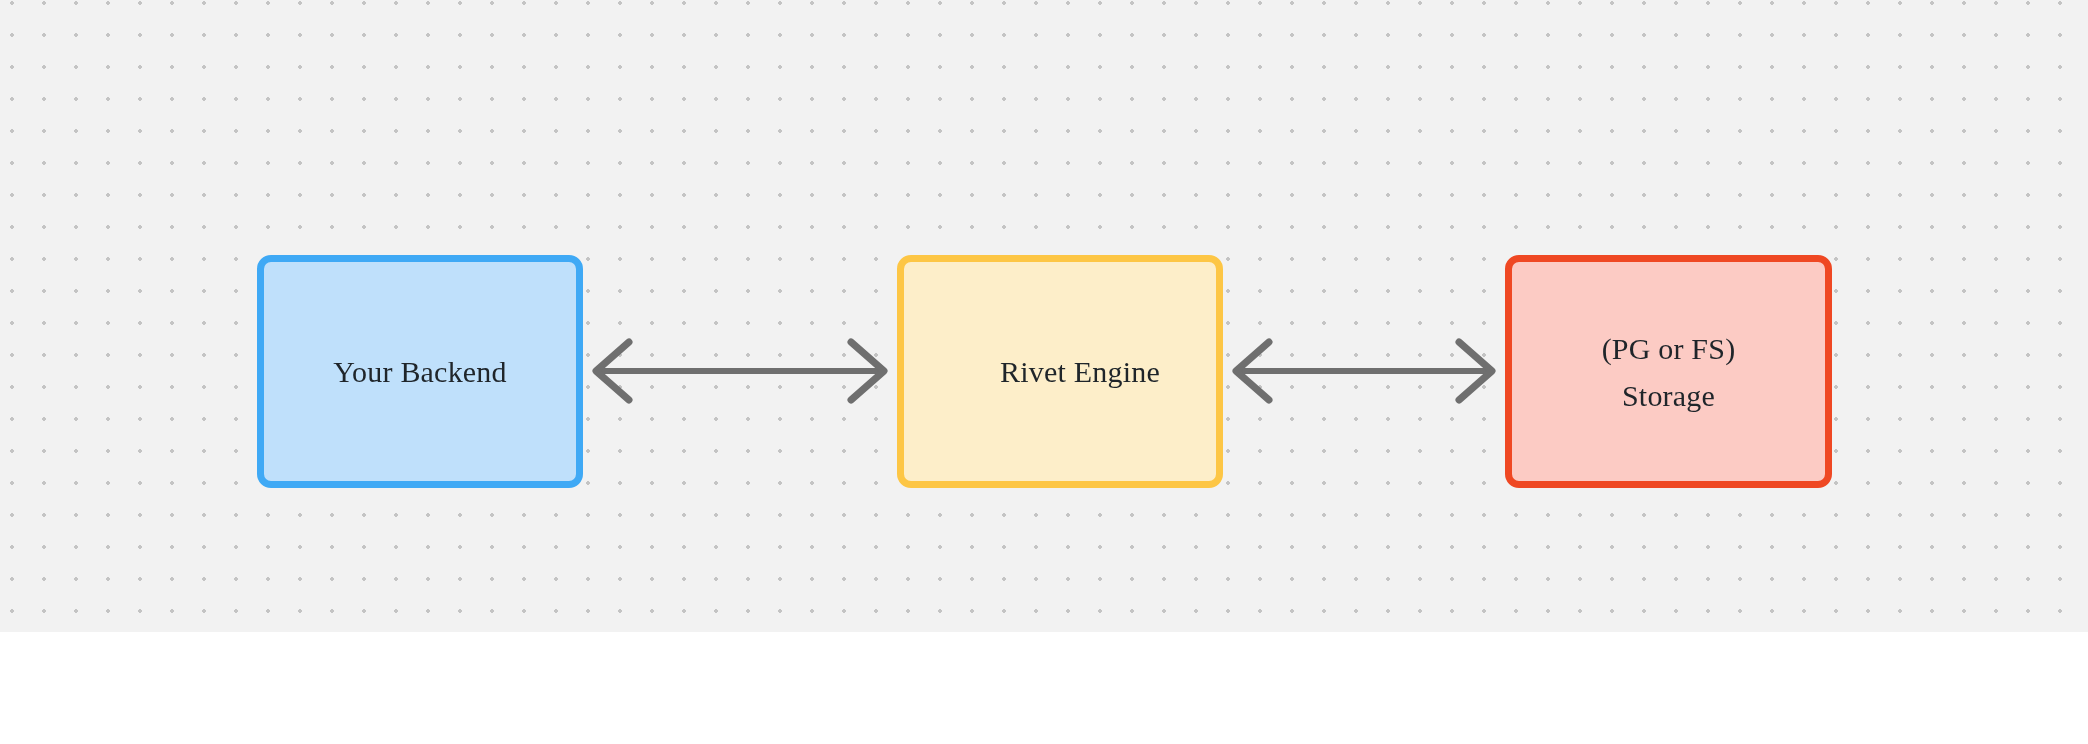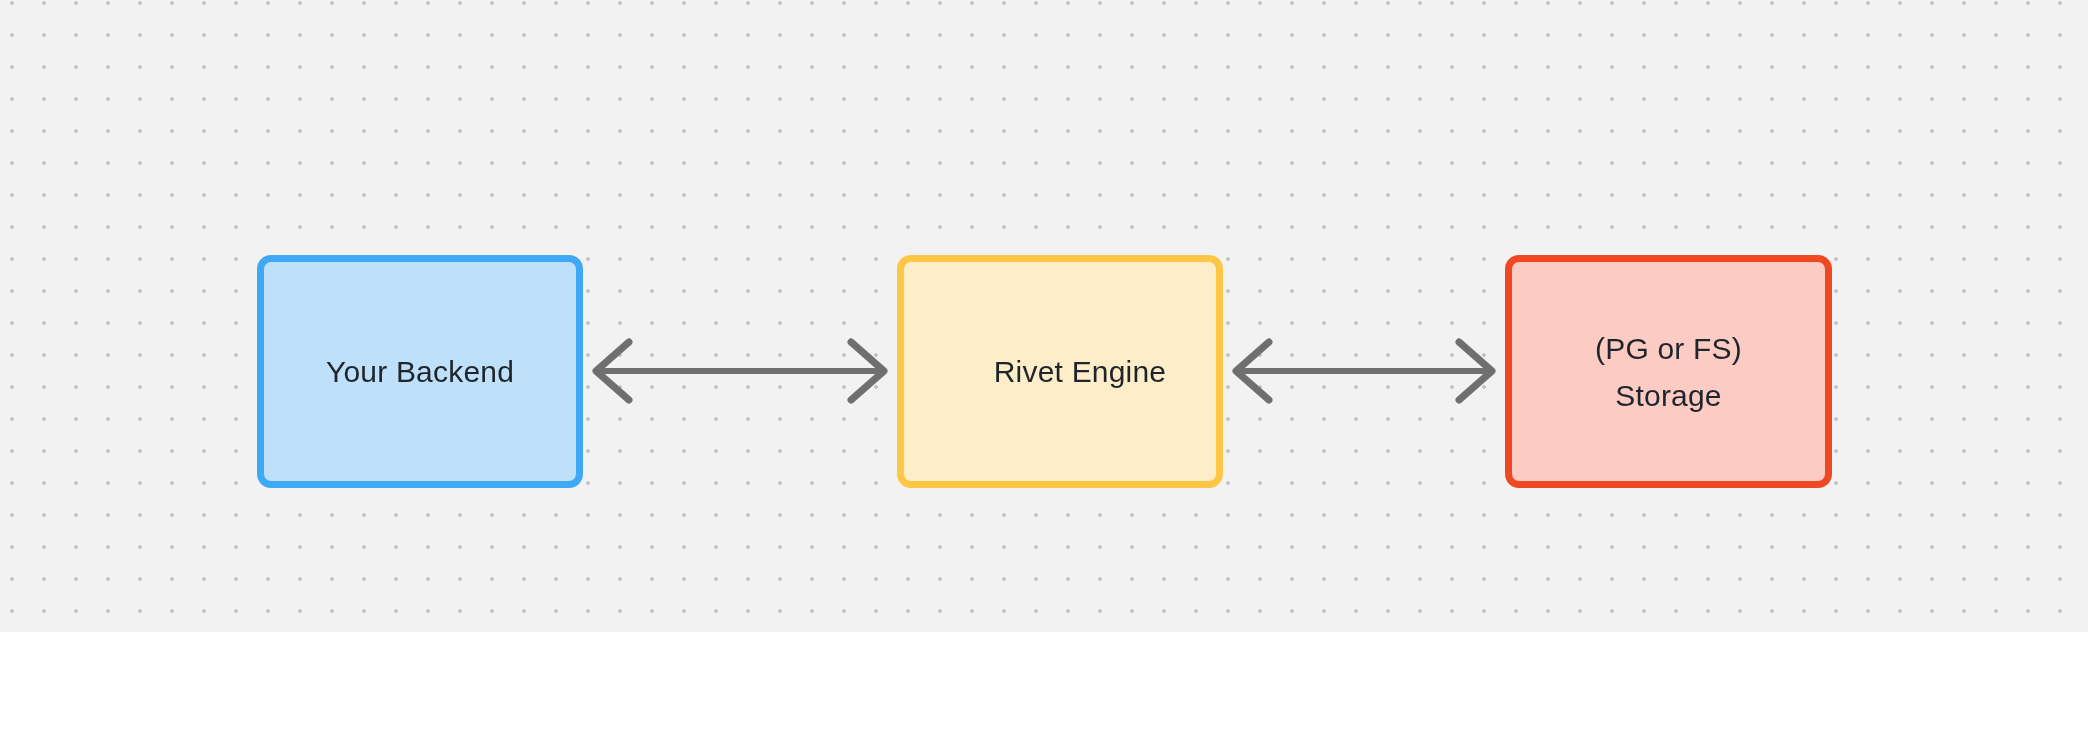--- a/index.html
+++ b/index.html
@@ -7,21 +7,21 @@
     padding: 0;
   }
   .stage {
     position: relative;
     width: 2088px;
     height: 632px;
     overflow: hidden;
     background-color: #f2f2f2;
     background-image: radial-gradient(circle at 12px 3px, #c4c4c4 1.7px, transparent 1.9px);
     background-size: 32px 32px;
-    font-family: Liberation Sans, sans-serif;
+    font-family: Liberation Serif, serif;
   }
   .node {
     position: absolute;
     top: 255px;
     width: 326px;
     height: 233px;
     box-sizing: border-box;
     border-radius: 14px;
     border-style: solid;
     border-width: 7px;

